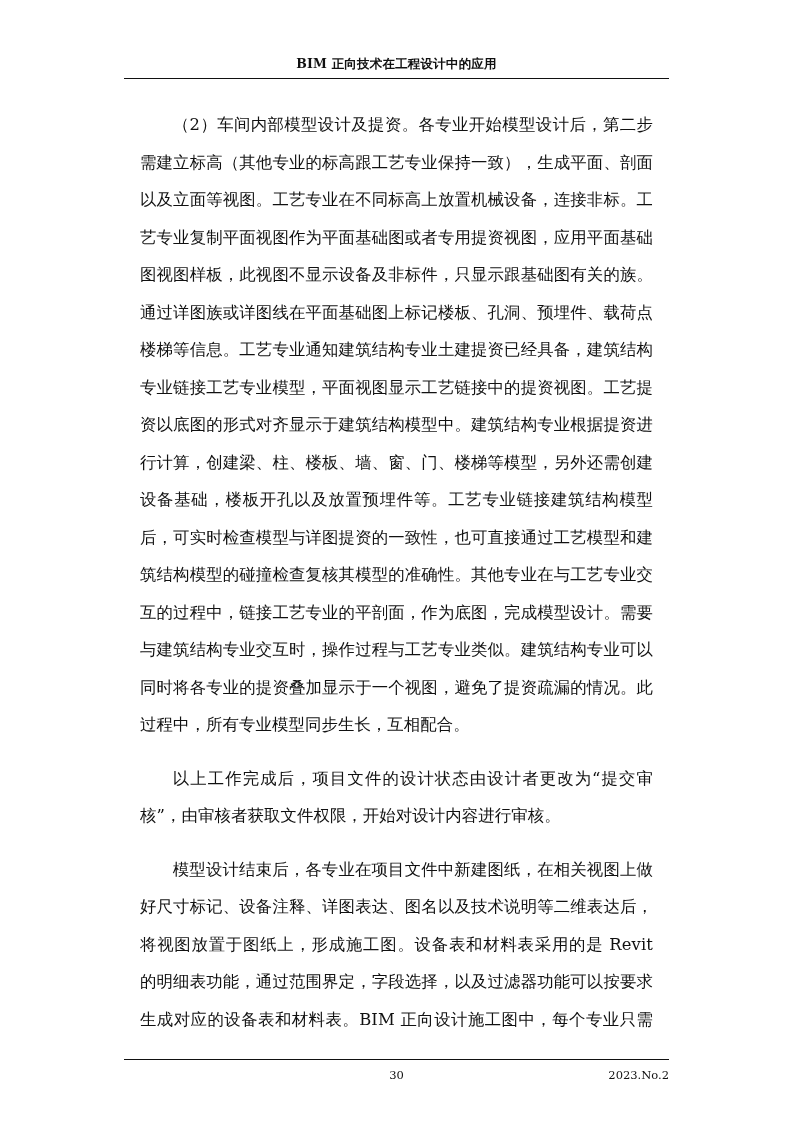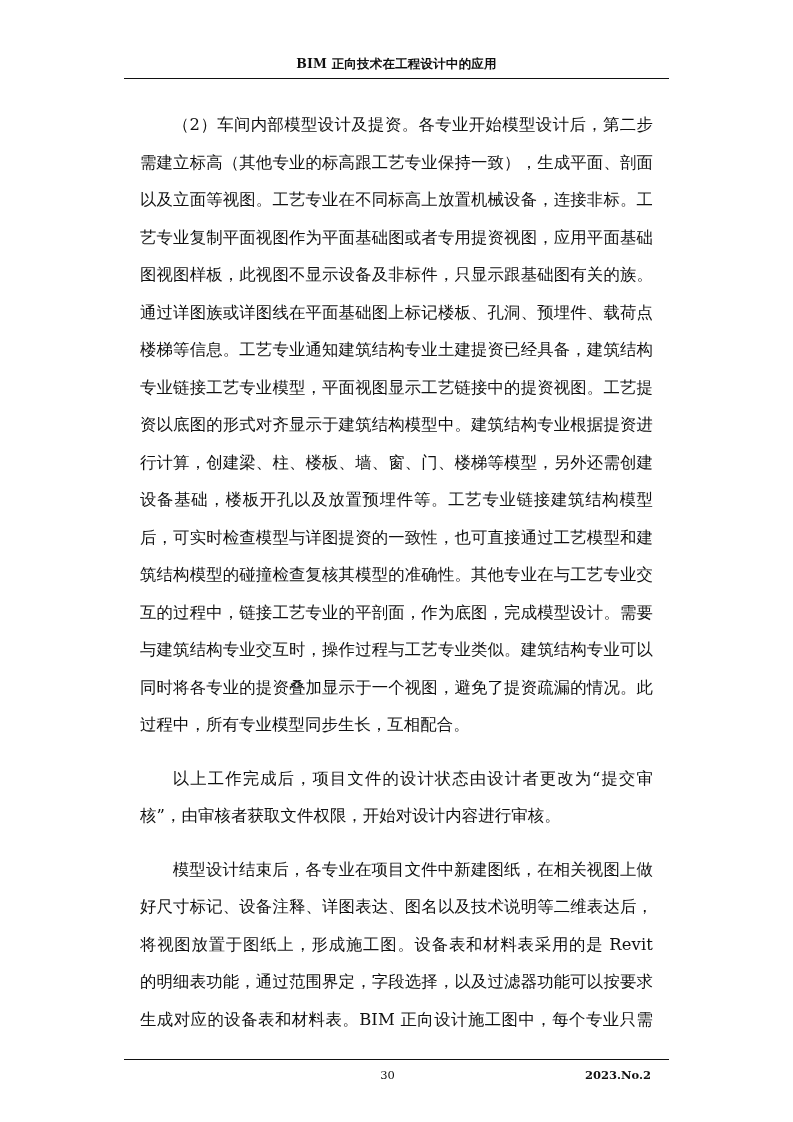--- a/index.html
+++ b/index.html
@@ -56,37 +56,36 @@
   .footer-rule {
     position: absolute;
     left: 62px;
     right: 62px;
     bottom: 62px;
     border-top: 1.6px solid #111;
   }
   .footer {
     position: absolute;
     left: 62px;
-    right: 80px;
+    right: 62px;
     bottom: 34px;
     height: 20px;
     font-size: 11.5px;
     color: #111;
   }
   .footer .page-num {
     position: absolute;
     left: 0;
     right: 0;
     text-align: center;
   }
   .footer .issue {
     position: absolute;
     right: 0;
     text-align: right;
-    font-weight: bold;
   }
 </style>
 </head>
 <body>
 
 <div class="page">
 
   <div class="header">BIM 正向技术在工程设计中的应用</div>
   <div class="header-rule"></div>
 

